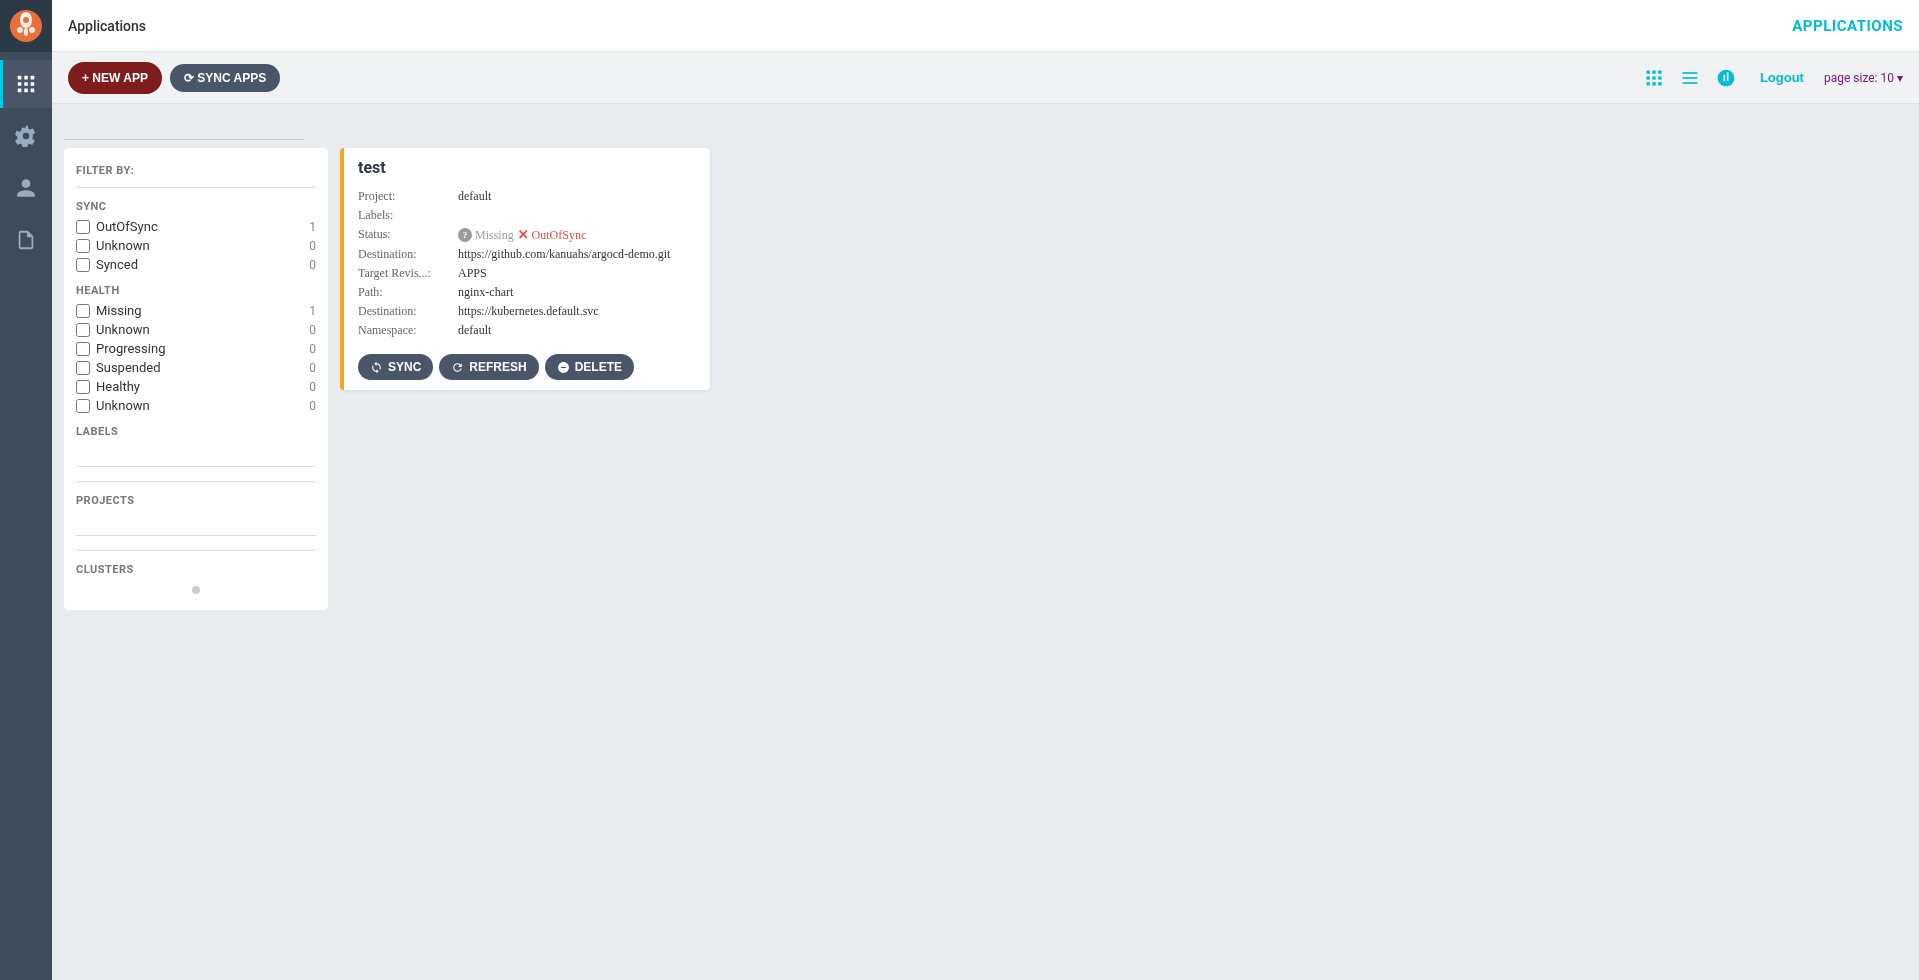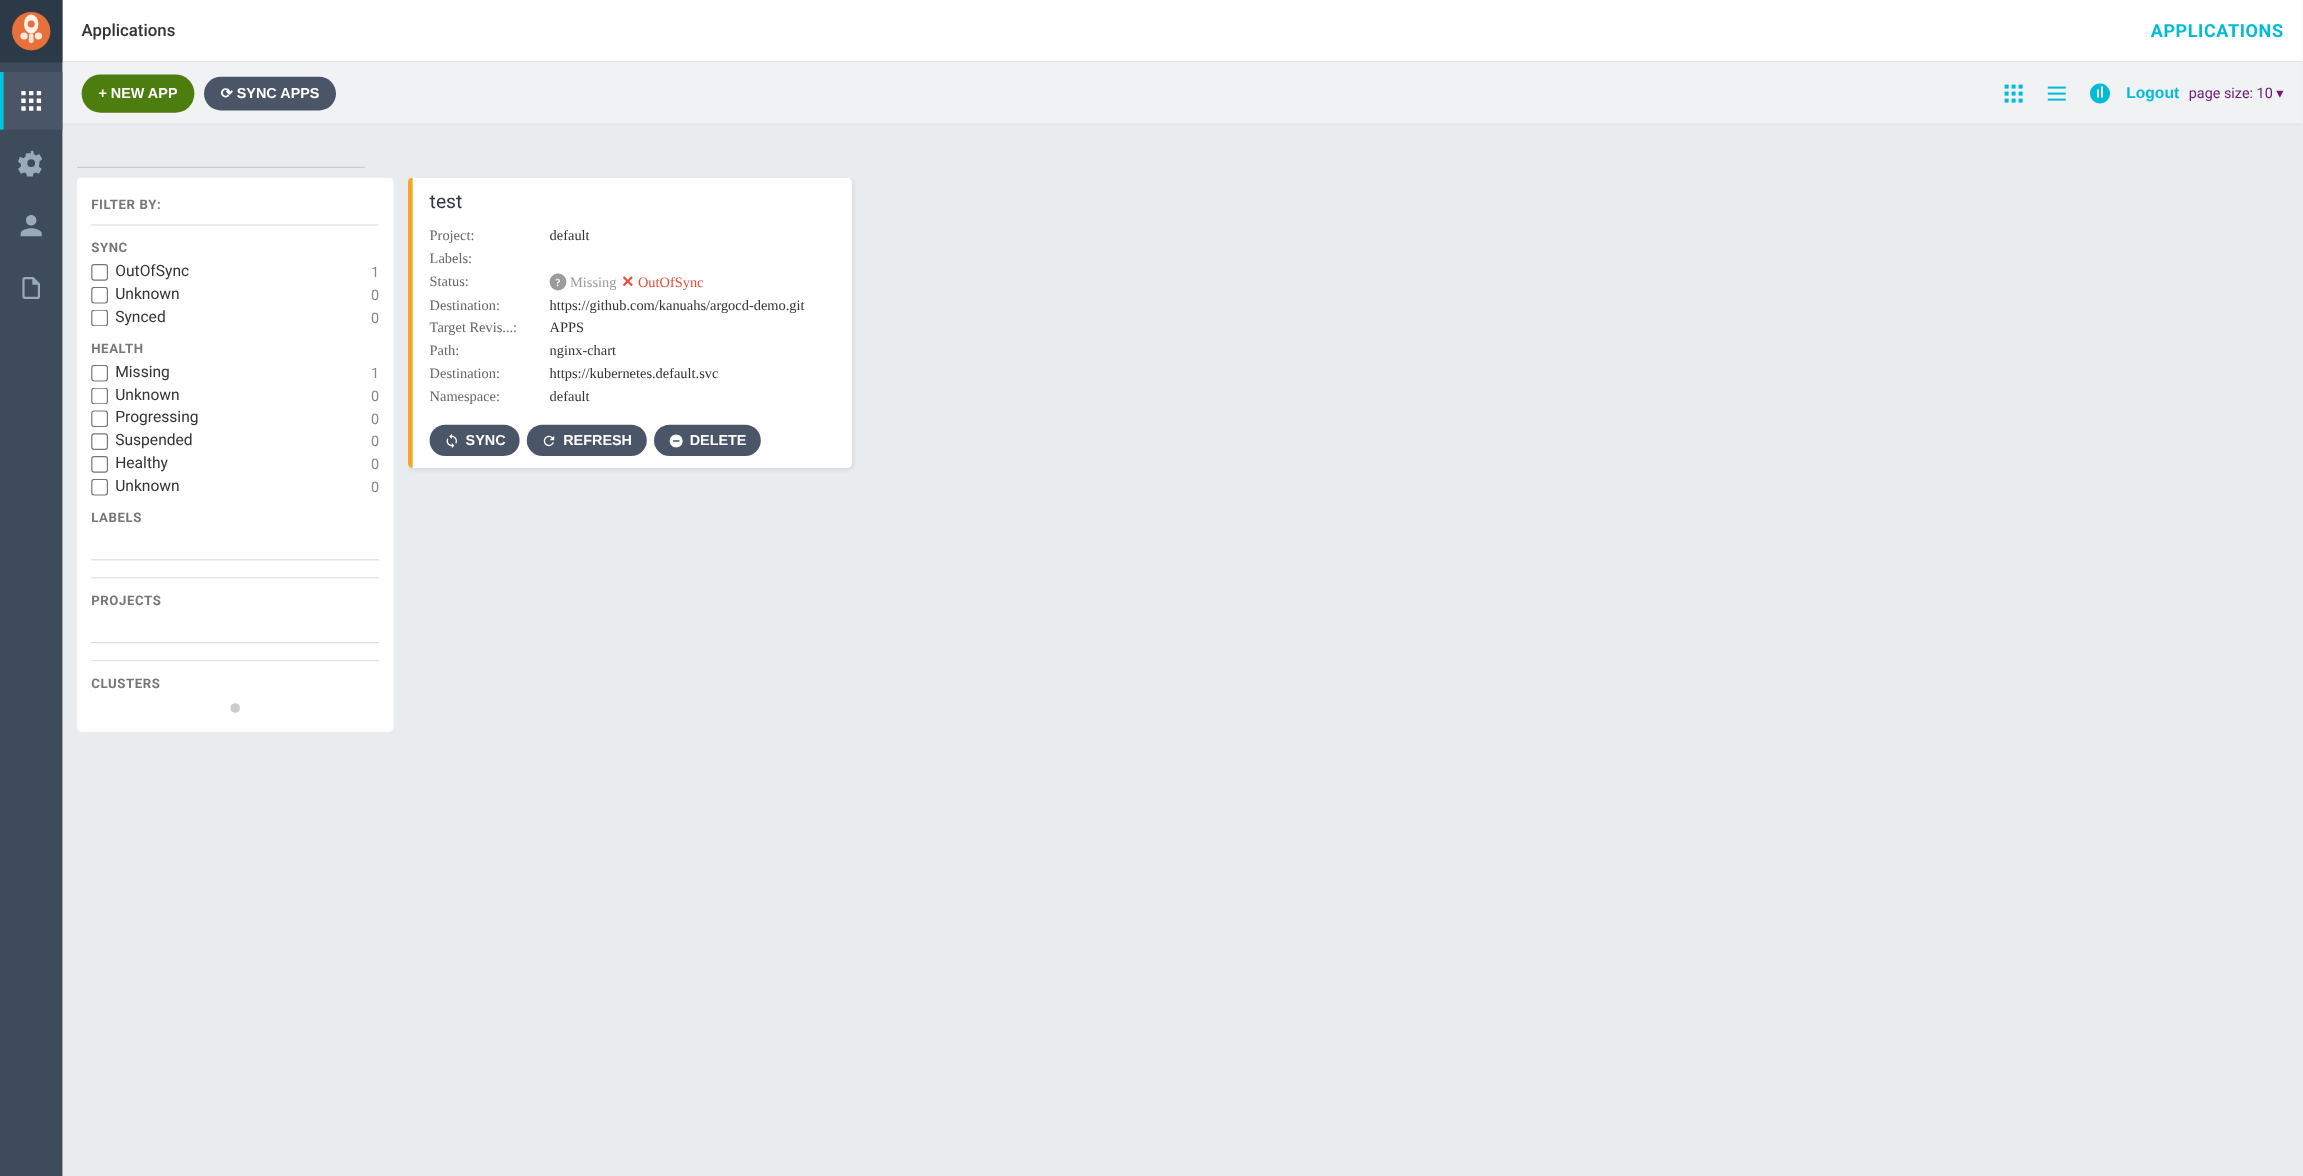--- a/index.html
+++ b/index.html
@@ -104,23 +104,23 @@
       background: #f0f2f4;
       border-bottom: 1px solid #dde2e6;
       display: flex;
       align-items: center;
       padding: 0 16px;
       gap: 8px;
       flex-shrink: 0;
       justify-content: space-between;
     }
     .toolbar-left { display: flex; align-items: center; gap: 8px; }
-    .toolbar-right { display: flex; align-items: center; gap: 8px; }
+    .toolbar-right { display: flex; align-items: center; gap: 20px; }
     .btn-new-app {
-      background: #4d7c0f;
+      background: #7f1d1d;
       color: #fff;
       border: none;
       border-radius: 20px;
       padding: 9px 14px;
       font-size: 12px;
       font-weight: 600;
       cursor: pointer;
       display: flex;
       align-items: center;
       gap: 5px;
@@ -300,21 +300,21 @@
       width: 370px;
       padding: 0;
       box-shadow: 0 1px 4px rgba(0,0,0,0.08);
       flex-shrink: 0;
     }
     .app-card-header {
       padding: 10px 14px 6px 14px;
     }
     .app-card-title {
       font-size: 16px;
-      font-weight: 400;
+      font-weight: 700;
       color: #2d3748;
       margin-bottom: 10px;
     }
     .app-info-table {
       width: 100%;
       font-size: 12px;
       border-collapse: collapse;
     }
     .app-info-table tr td {
       padding: 2px 0;

